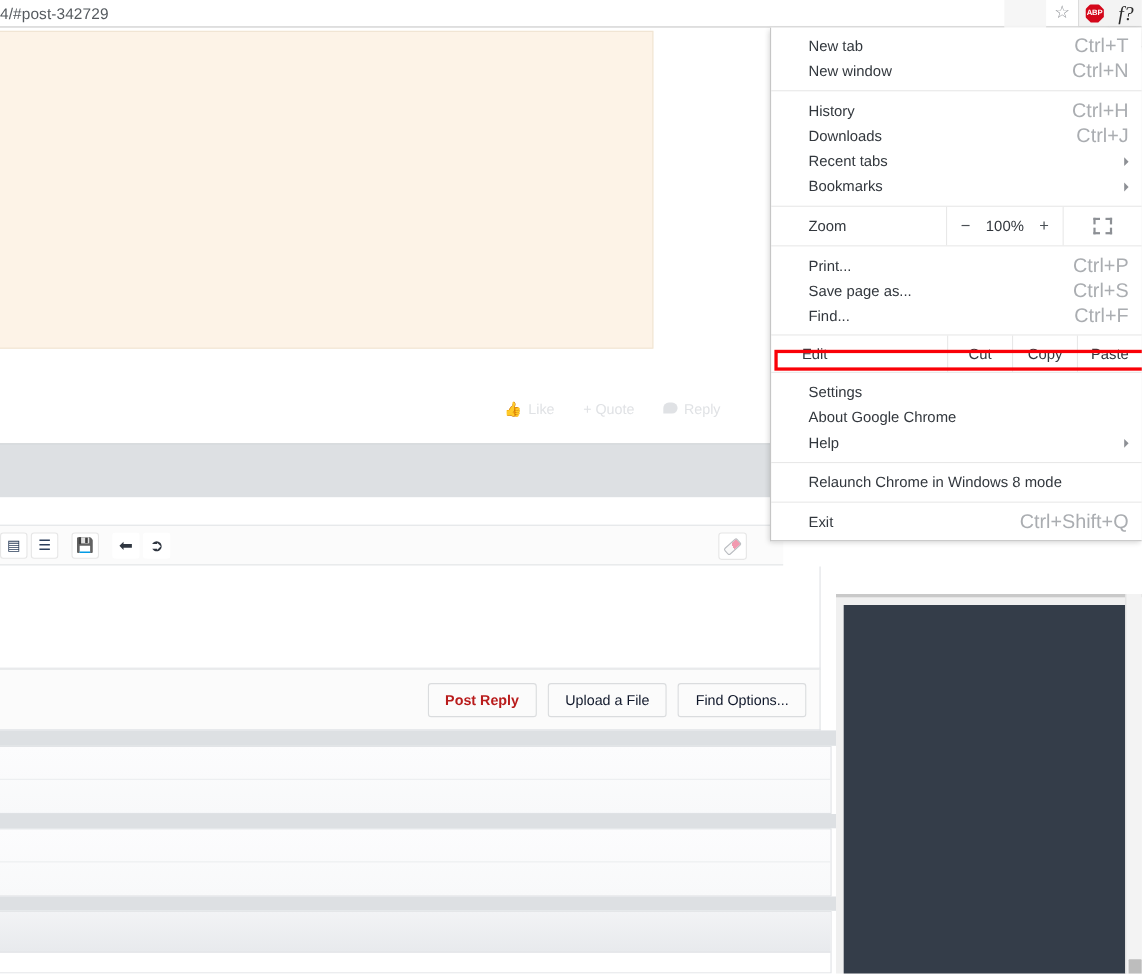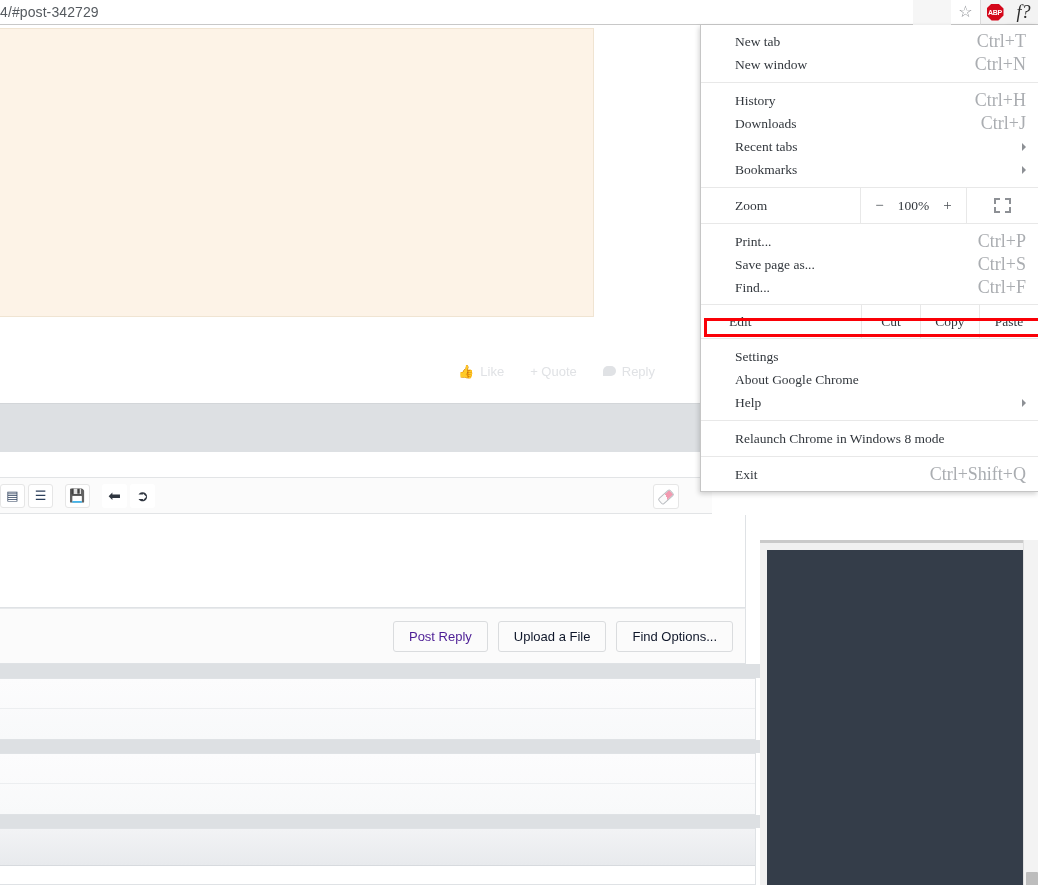--- a/index.html
+++ b/index.html
@@ -115,21 +115,21 @@
     position: absolute; left: -10px; top: 583px; width: 756px; height: 56px;
     background: #fbfbfb; border: 1px solid #dfe2e5; border-top: 1px solid #e8eaec;
     display: flex; align-items: center; justify-content: flex-end; gap: 10px;
     padding-right: 12px;
   }
   .btn {
     height: 31px; padding: 0 15px; background: #fbfbfb;
     border: 1px solid #dadcde; border-radius: 3px;
     font-size: 13px; color: #0f172a; display: flex; align-items: center;
   }
-  .btn.primary { color: #4c1d95; font-weight: normal; text-align: right; }
+  .btn.primary { color: #b91c1c; font-weight: bold; text-align: right; }
 
   .panel {
     position: absolute; left: -10px; width: 766px;
     background: linear-gradient(#fcfcfd,#f8f9fa);
     border: 1px solid #dfe2e5;
   }
   .panel .panel-line { height: 1px; background: #eceef0; }
   .panel-head {
     height: 37px; background: linear-gradient(#f2f3f5,#e8eaed);
     border-bottom: 1px solid #d7dade;
@@ -157,21 +157,20 @@
   }
   .rail-topline { position: absolute; left:0; top:0; width:278px; height:3px; background:#c9c9c9; }
 
   
   .menu {
     position: absolute; right: 0; top: 25px; width: 338px;
     background: #ffffff;
     border: 1px solid #c6c6c6; border-top: none; border-right: none;
     box-shadow: -1px 2px 5px rgba(0,0,0,.18);
     padding: 5px 0 0 0;
-    font-family: Liberation Serif, serif;
   }
   .mi {
     height: 23px; display: flex; align-items: center;
     padding: 0 12px 0 34px;
     font-size: 13.5px; color: #32373d; white-space: nowrap;
   }
   .mi .label { flex: 1; }
   .mi .accel { color: #aaadb1; font-size: 18px; }
   .mi .caret {
     width: 0; height: 0; border-left: 4px solid #8d9095;

